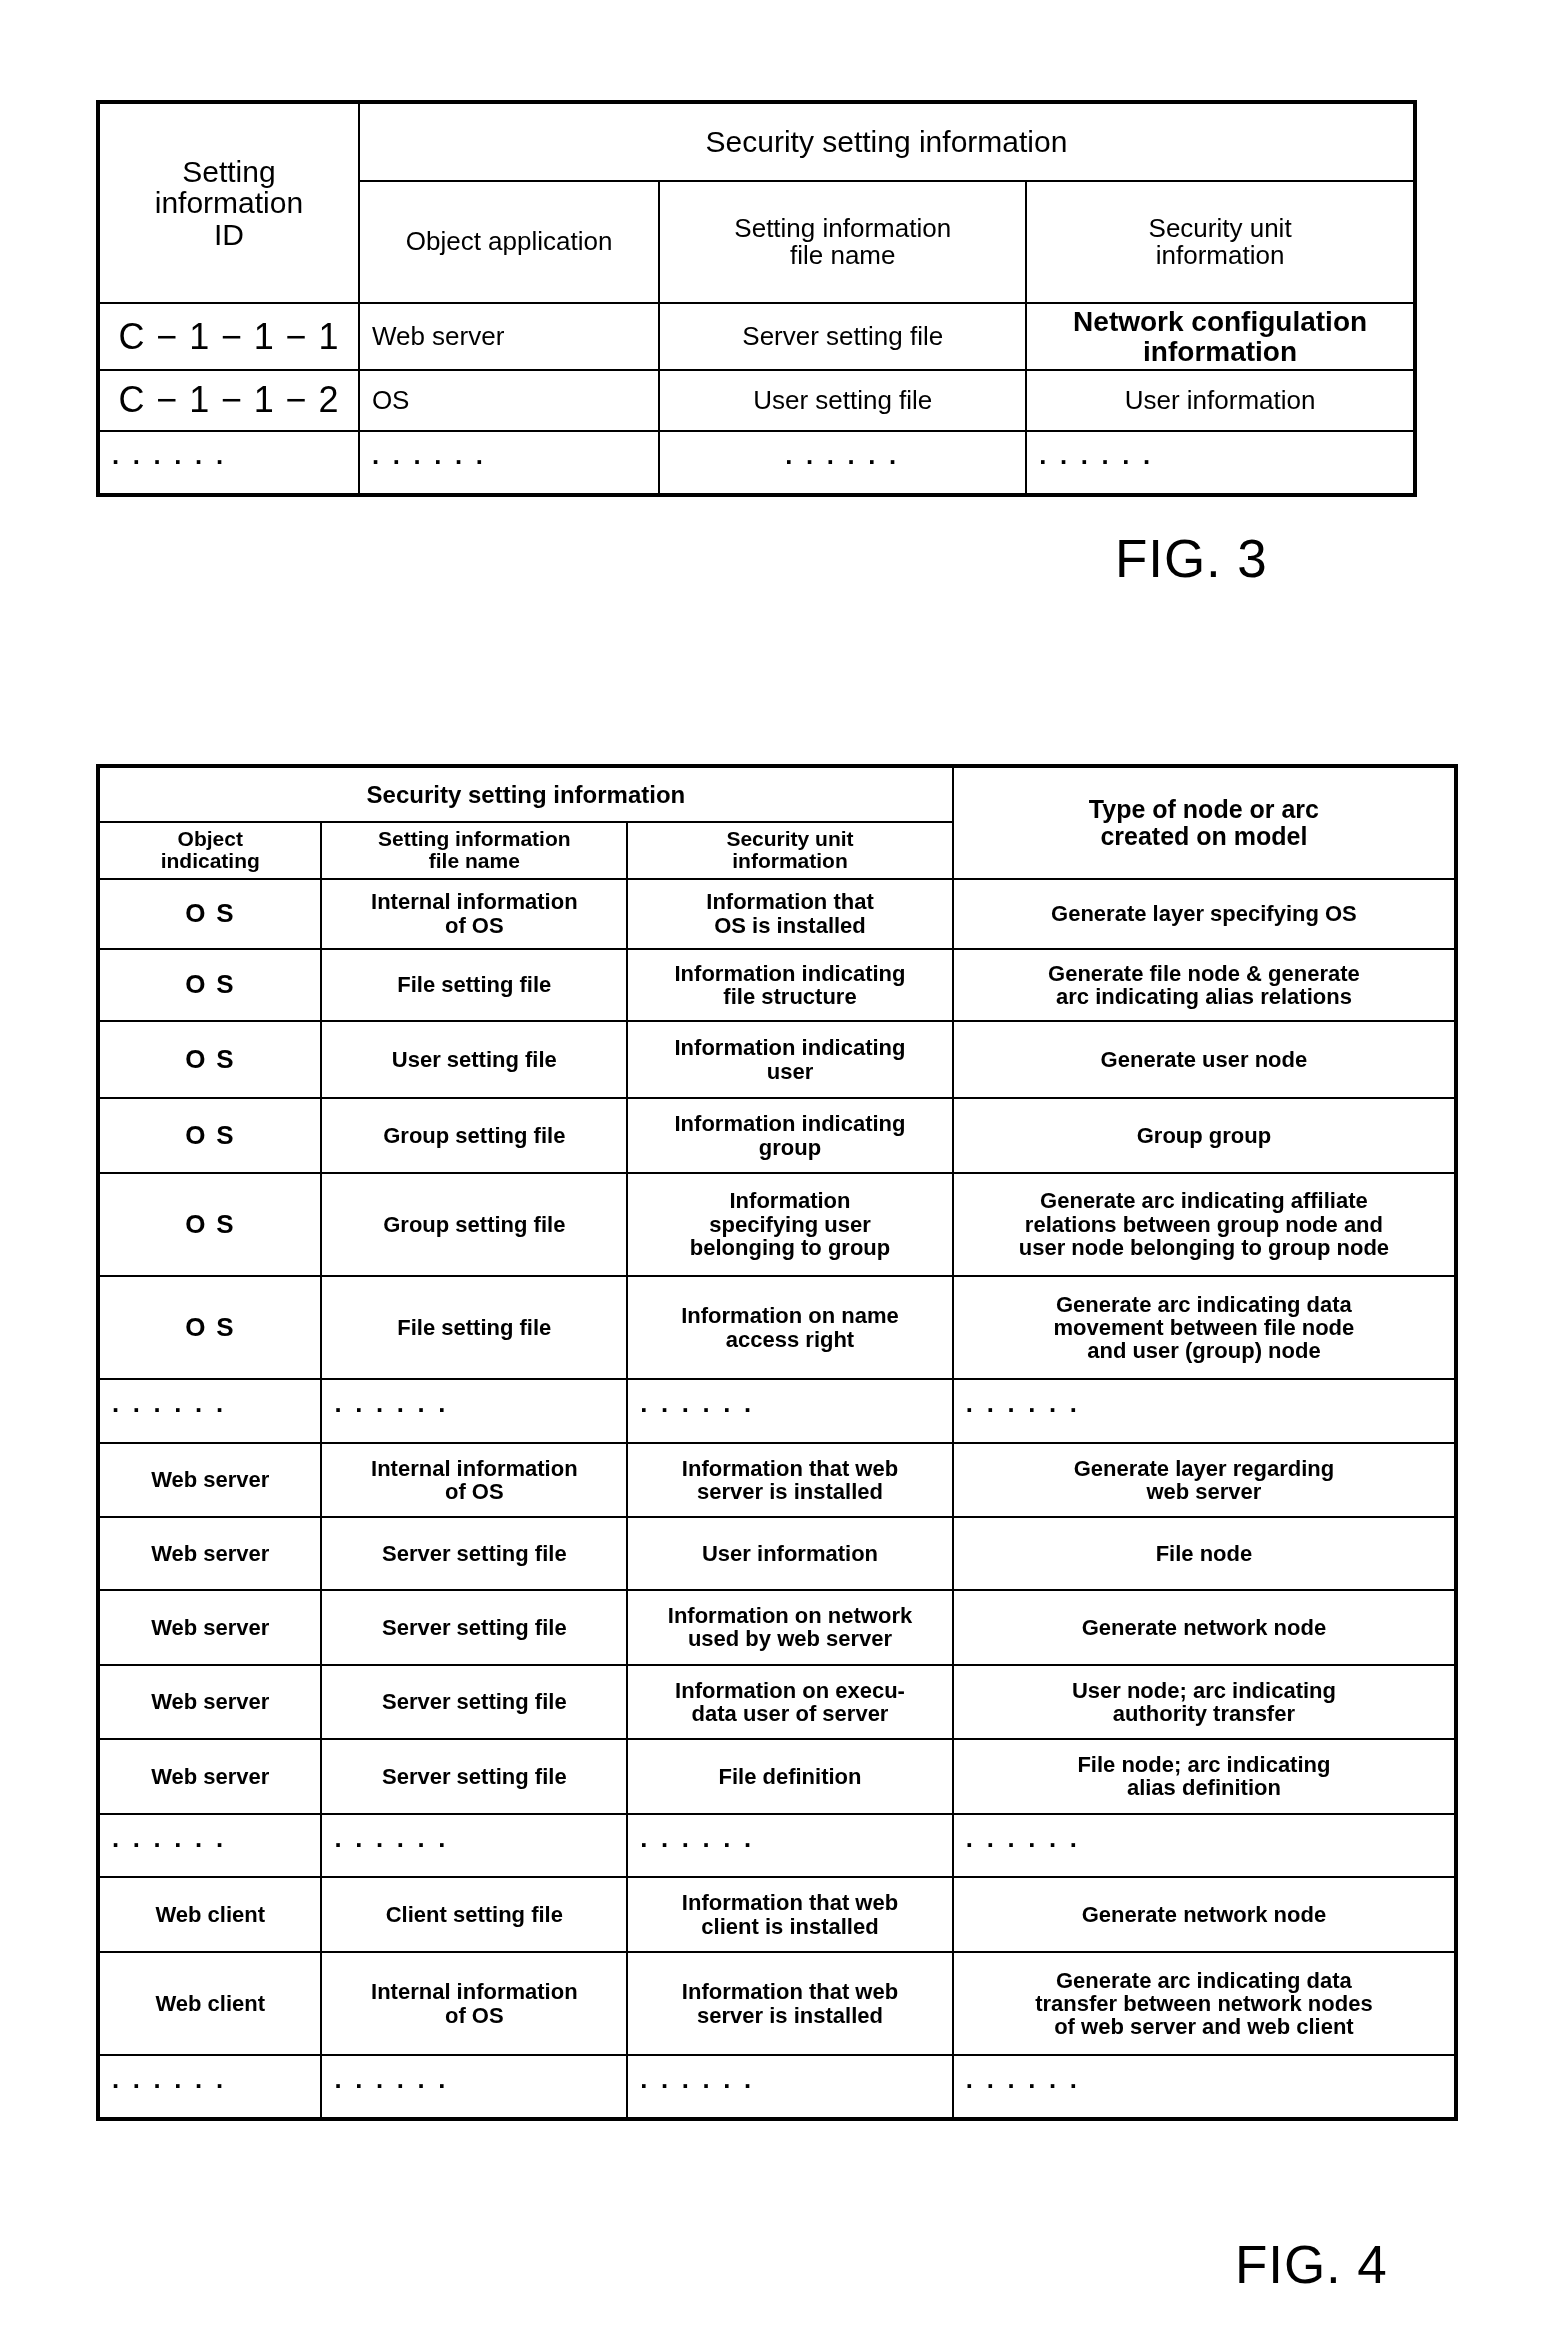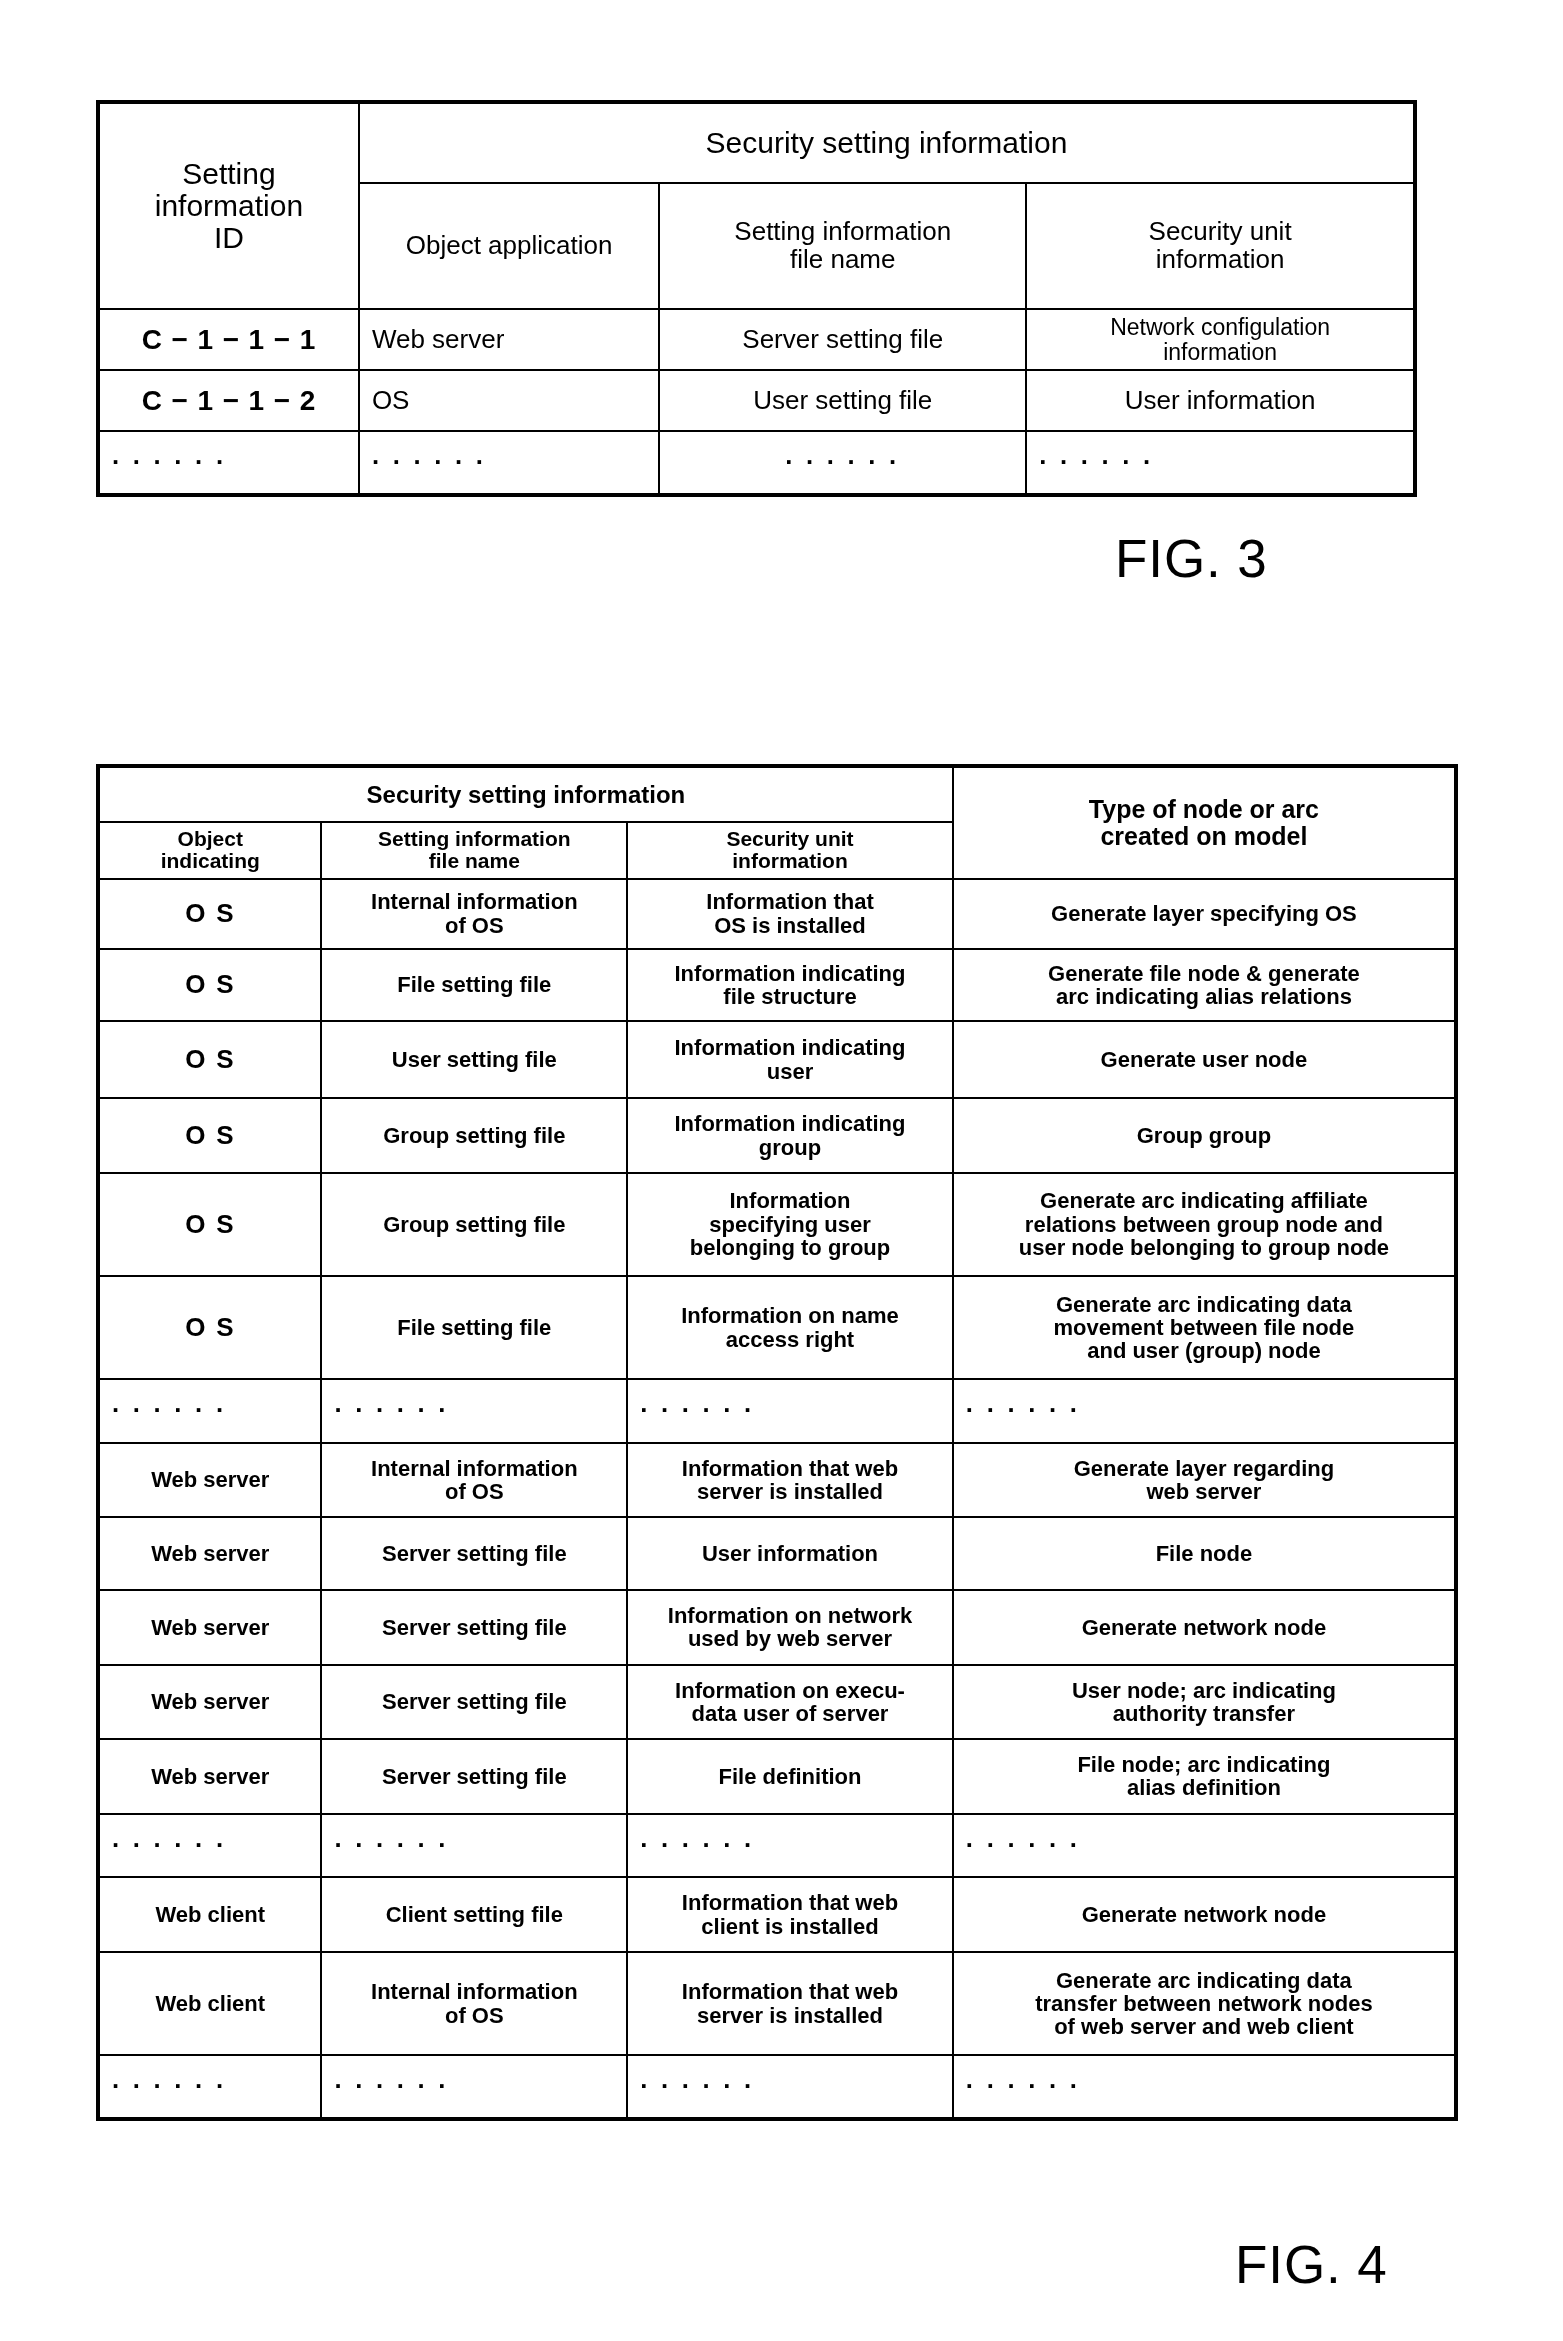--- a/index.html
+++ b/index.html
@@ -45,37 +45,37 @@
   }
   #fig3-table td.hdr-main {
     font-size: 30px;
     font-weight: 400;
   }
   #fig3-table td.hdr-sub {
     font-size: 26px;
     font-weight: 400;
   }
   #fig3-table td.idcell {
-    font-size: 28px;
-    font-weight: 700;
+    font-size: 36px;
+    font-weight: 400;
     letter-spacing: 0.9px;
   }
   #fig3-table td.datacell {
     font-size: 26px;
     font-weight: 400;
     text-align: left;
     padding-left: 12px;
   }
   #fig3-table td.datacell.ctr {
     text-align: center;
     padding-left: 5.1px;
   }
   #fig3-table td.small {
-    font-size: 23px;
-    font-weight: 400;
+    font-size: 28px;
+    font-weight: 700;
   }
 
   
   #fig4-table {
     left: 96px;
     top: 764px;
     width: 1362px;
     height: 1357px;
   }
   #fig4-table td {

